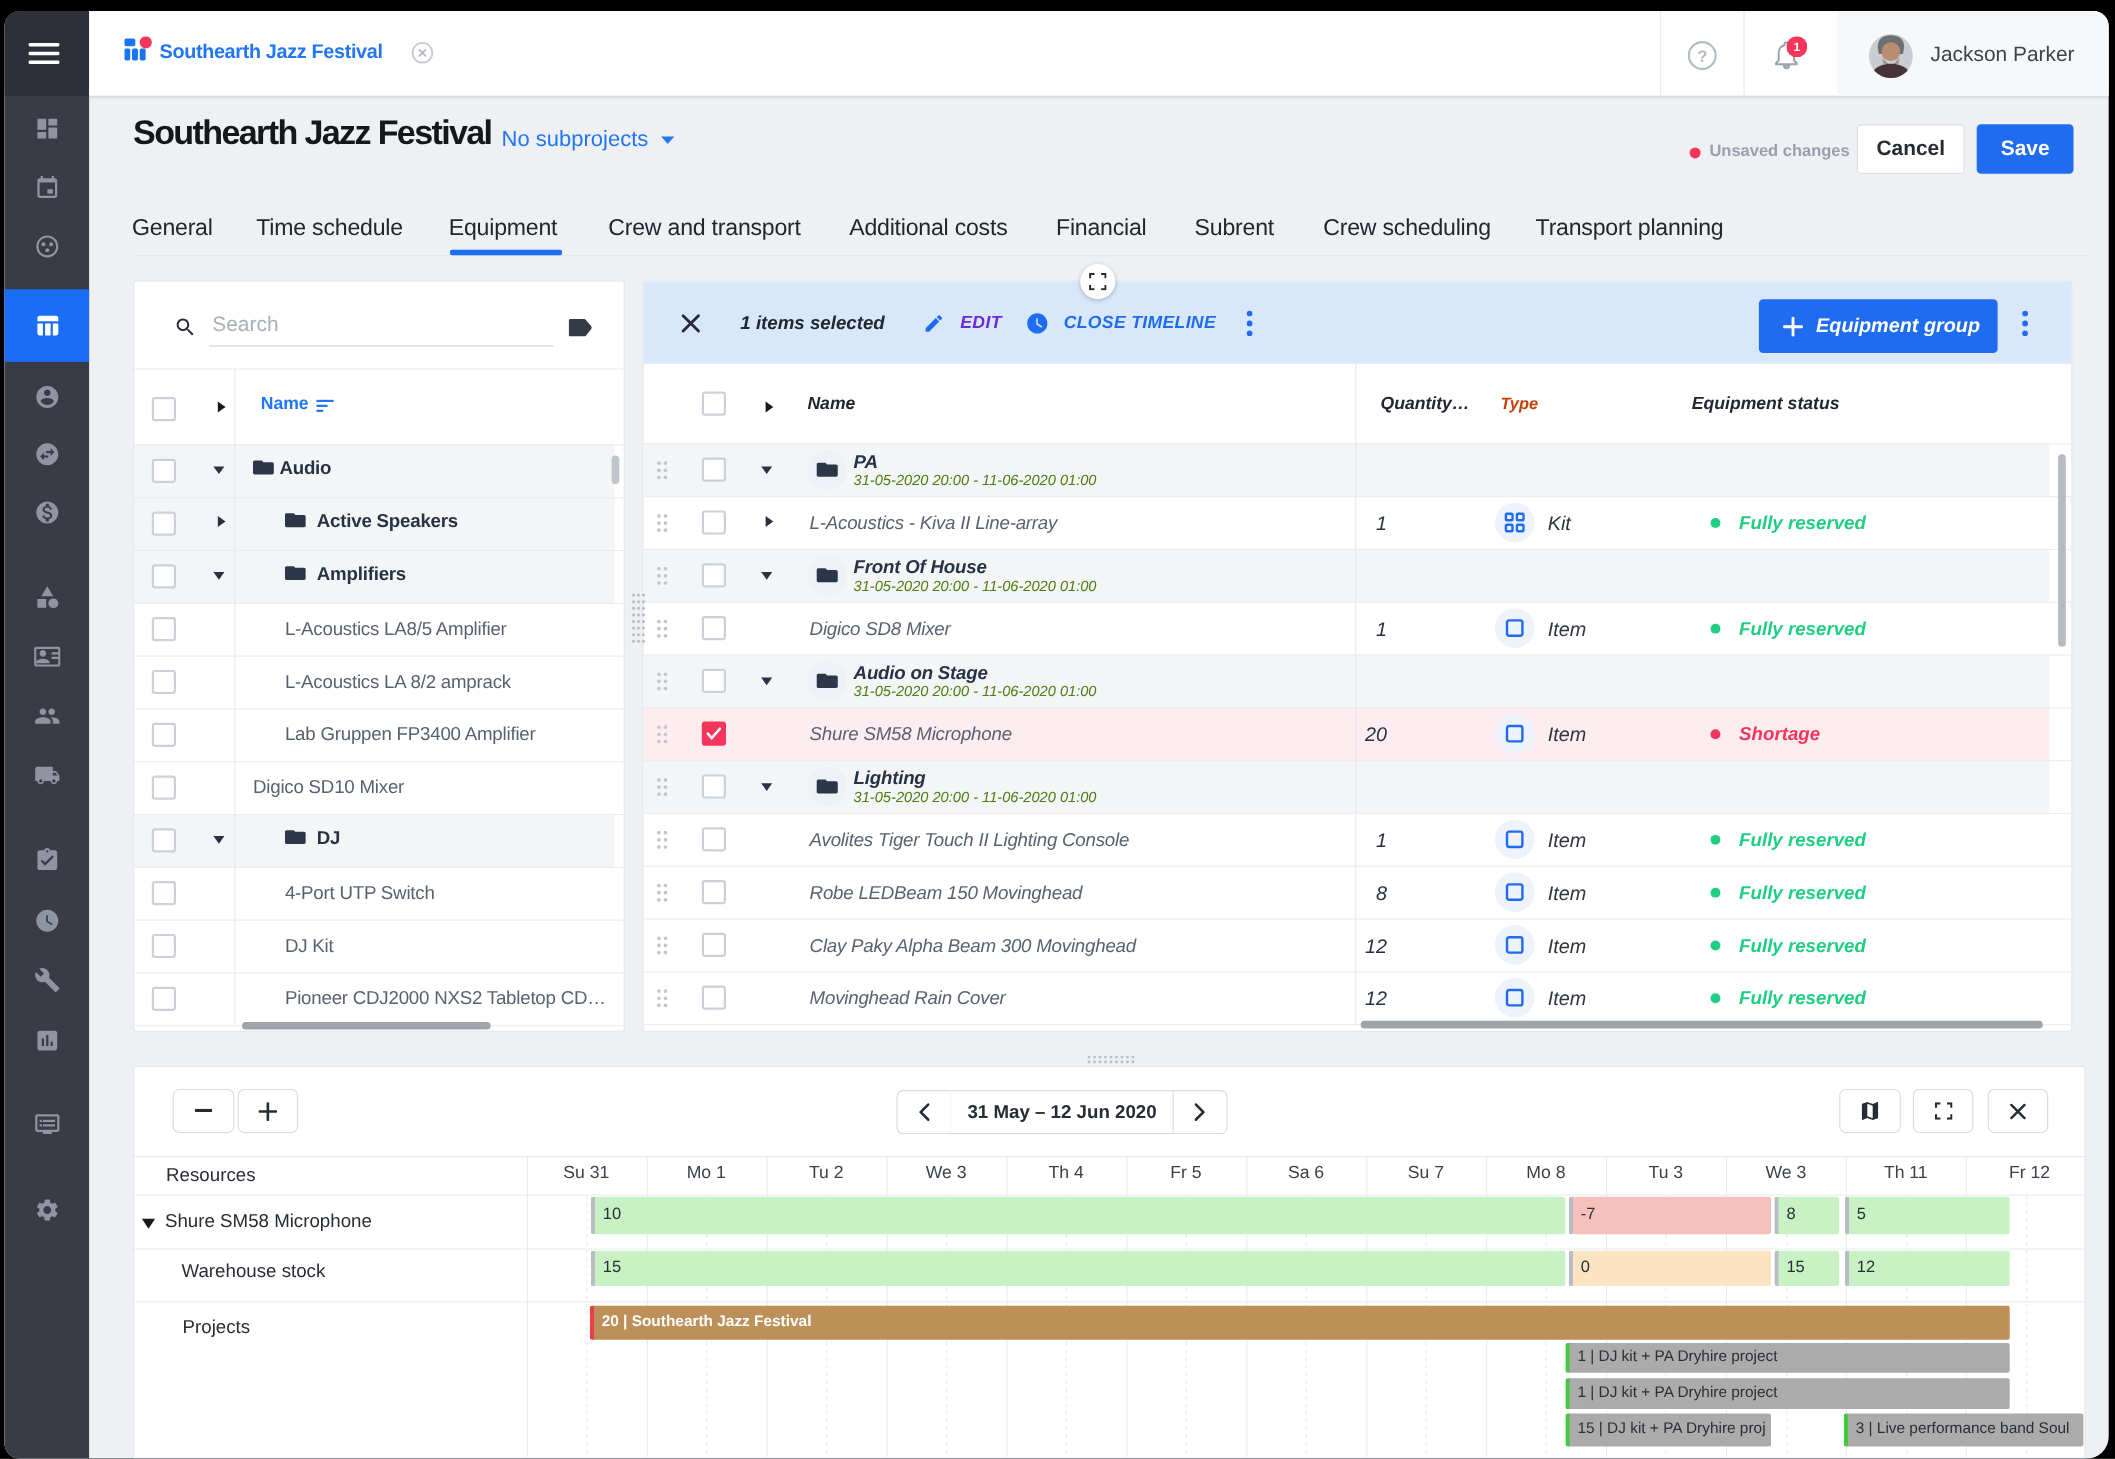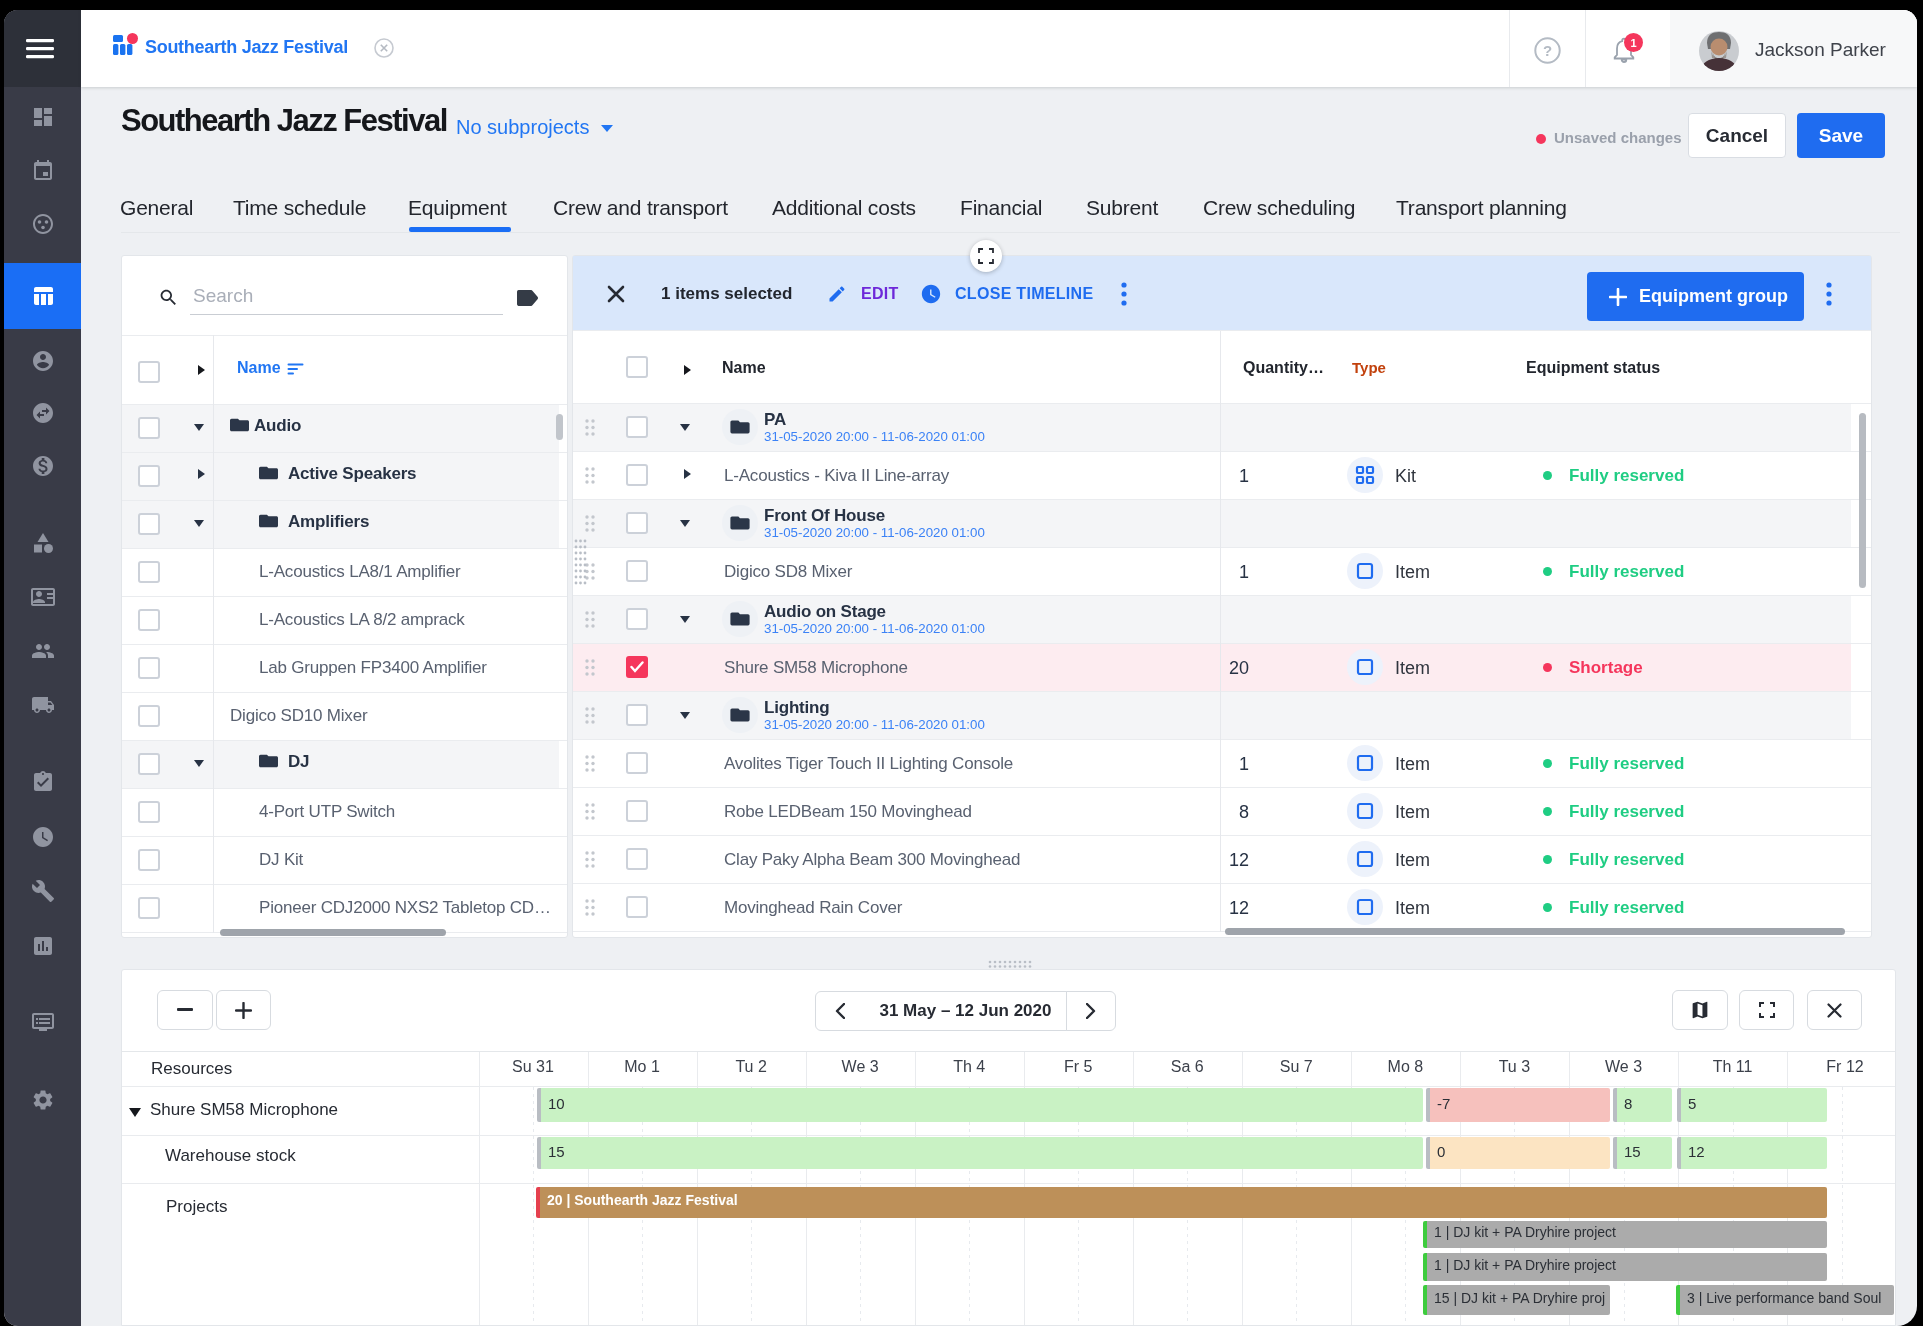--- a/index.html
+++ b/index.html
@@ -29,36 +29,36 @@
 .btn-save { position:absolute; left:1793px; top:103px; width:88px; height:45px; background:#1f6cf0; border-radius:4px; font-size:19px; font-weight:700; color:#fff; text-align:center; line-height:45px; }
 
 
 .tab { position:absolute; white-space:nowrap; font-size:21px; letter-spacing:-0.2px; color:#23262d; }
 .tabline { position:absolute; left:117px; top:222px; width:1779px; height:1px; background:#e4e7ea; }
 .tabunder { position:absolute; left:405px; top:217px; width:102px; height:5px; background:#1a6ef5; border-radius:2px; }
 
 
 .panel { position:absolute; background:#fff; border:1px solid #e3e6ea; border-radius:3px; }
 .lp { left:117px; top:245px; width:447px; height:683px; }
-.rp { left:568px; top:245px; width:1300px; height:683px; }
+.rp { left:580px; top:245px; width:1300px; height:683px;font-style:italic; }
 .tl { left:117px; top:959px; width:1775px; height:357px; border-radius:3px 3px 0 0; }
 
 
 .cb { position:absolute; width:22px; height:22px; border:2px solid #ccd1d9; border-radius:3px; background:#fff; }
 .cb-red { border:none; background:#f5365c; }
 .caret-r { width:0; height:0; border-top:5.5px solid transparent; border-bottom:5.5px solid transparent; border-left:7.5px solid #273244; position:absolute; }
 .caret-d { width:0; height:0; border-left:5.5px solid transparent; border-right:5.5px solid transparent; border-top:7.5px solid #273244; position:absolute; }
 
 .rowline { position:absolute; left:0; width:100%; height:1px; background:#eaecef; }
 .grayrow { position:absolute; background:#f4f5f7; }
 .pinkrow { position:absolute; background:#fdecf0; }
 
 .itemtx { position:absolute; font-size:17px; letter-spacing:-0.2px; color:#596170; }
 .foldtx { position:absolute; font-size:17px; letter-spacing:-0.2px; font-weight:700; color:#273244; }
-.subtx { position:absolute; font-size:13.3px; color:#3b82f6; }
+.subtx { position:absolute; font-size:13.3px; color:#4d7c0f; }
 .qty { position:absolute; font-size:18px; color:#273244; text-align:right; width:60px; }
 .stat-g { position:absolute; font-size:17px; font-weight:700; color:#1fcd83; }
 .stat-r { position:absolute; font-size:17px; font-weight:700; color:#f5365c; }
 .dot { position:absolute; width:9px; height:9px; border-radius:50%; }
 .typelb { position:absolute; font-size:18px; color:#30353e; }
 
 
 .tlbtn { position:absolute; background:#fff; border:1px solid #d7dbe0; border-radius:6px; }
 .daylb { position:absolute; top:88px; font-size:16px; color:#3c414b; transform:translateX(-50%); white-space:nowrap; }
 .gridv { position:absolute; top:82px; width:1px; bottom:0; background:#e9ebee; }
@@ -273,21 +273,21 @@
     <div class="grayrow" style="left:0;top:244px;width:437px;height:48px;"></div>
     <div class="rowline" style="top:244px;width:445px;"></div>
     <div class="cb" style="left:16px;top:257px;"></div>
     <div class="caret-d" style="left:72px;top:264px;"></div>
     <svg width="19" height="16" viewBox="0 0 24 20" style="position:absolute;left:137px;top:257px;">
         <path d="M10 2H2C.9 2 0 2.9 0 4v12c0 1.1.9 2 2 2h20c1.1 0 2-.9 2-2V6c0-1.1-.9-2-2-2H12l-2-2z" fill="#2b3648"></path>
       </svg>
     <div class="foldtx nw" style="left:166px;top:256px;">Amplifiers</div>
     <div class="rowline" style="top:292px;width:445px;"></div>
     <div class="cb" style="left:16px;top:305px;"></div>
-    <div class="itemtx nw" style="left:137px;top:306px;">L-Acoustics LA8/1 Amplifier</div>
+    <div class="itemtx nw" style="left:137px;top:306px;">L-Acoustics LA8/5 Amplifier</div>
     <div class="rowline" style="top:340px;width:445px;"></div>
     <div class="cb" style="left:16px;top:353px;"></div>
     <div class="itemtx nw" style="left:137px;top:354px;">L-Acoustics LA 8/2 amprack</div>
     <div class="rowline" style="top:388px;width:445px;"></div>
     <div class="cb" style="left:16px;top:401px;"></div>
     <div class="itemtx nw" style="left:137px;top:402px;">Lab Gruppen FP3400 Amplifier</div>
     <div class="rowline" style="top:436px;width:445px;"></div>
     <div class="cb" style="left:16px;top:449px;"></div>
     <div class="itemtx nw" style="left:108px;top:450px;">Digico SD10 Mixer</div>
     <div class="grayrow" style="left:0;top:484px;width:437px;height:48px;"></div>

